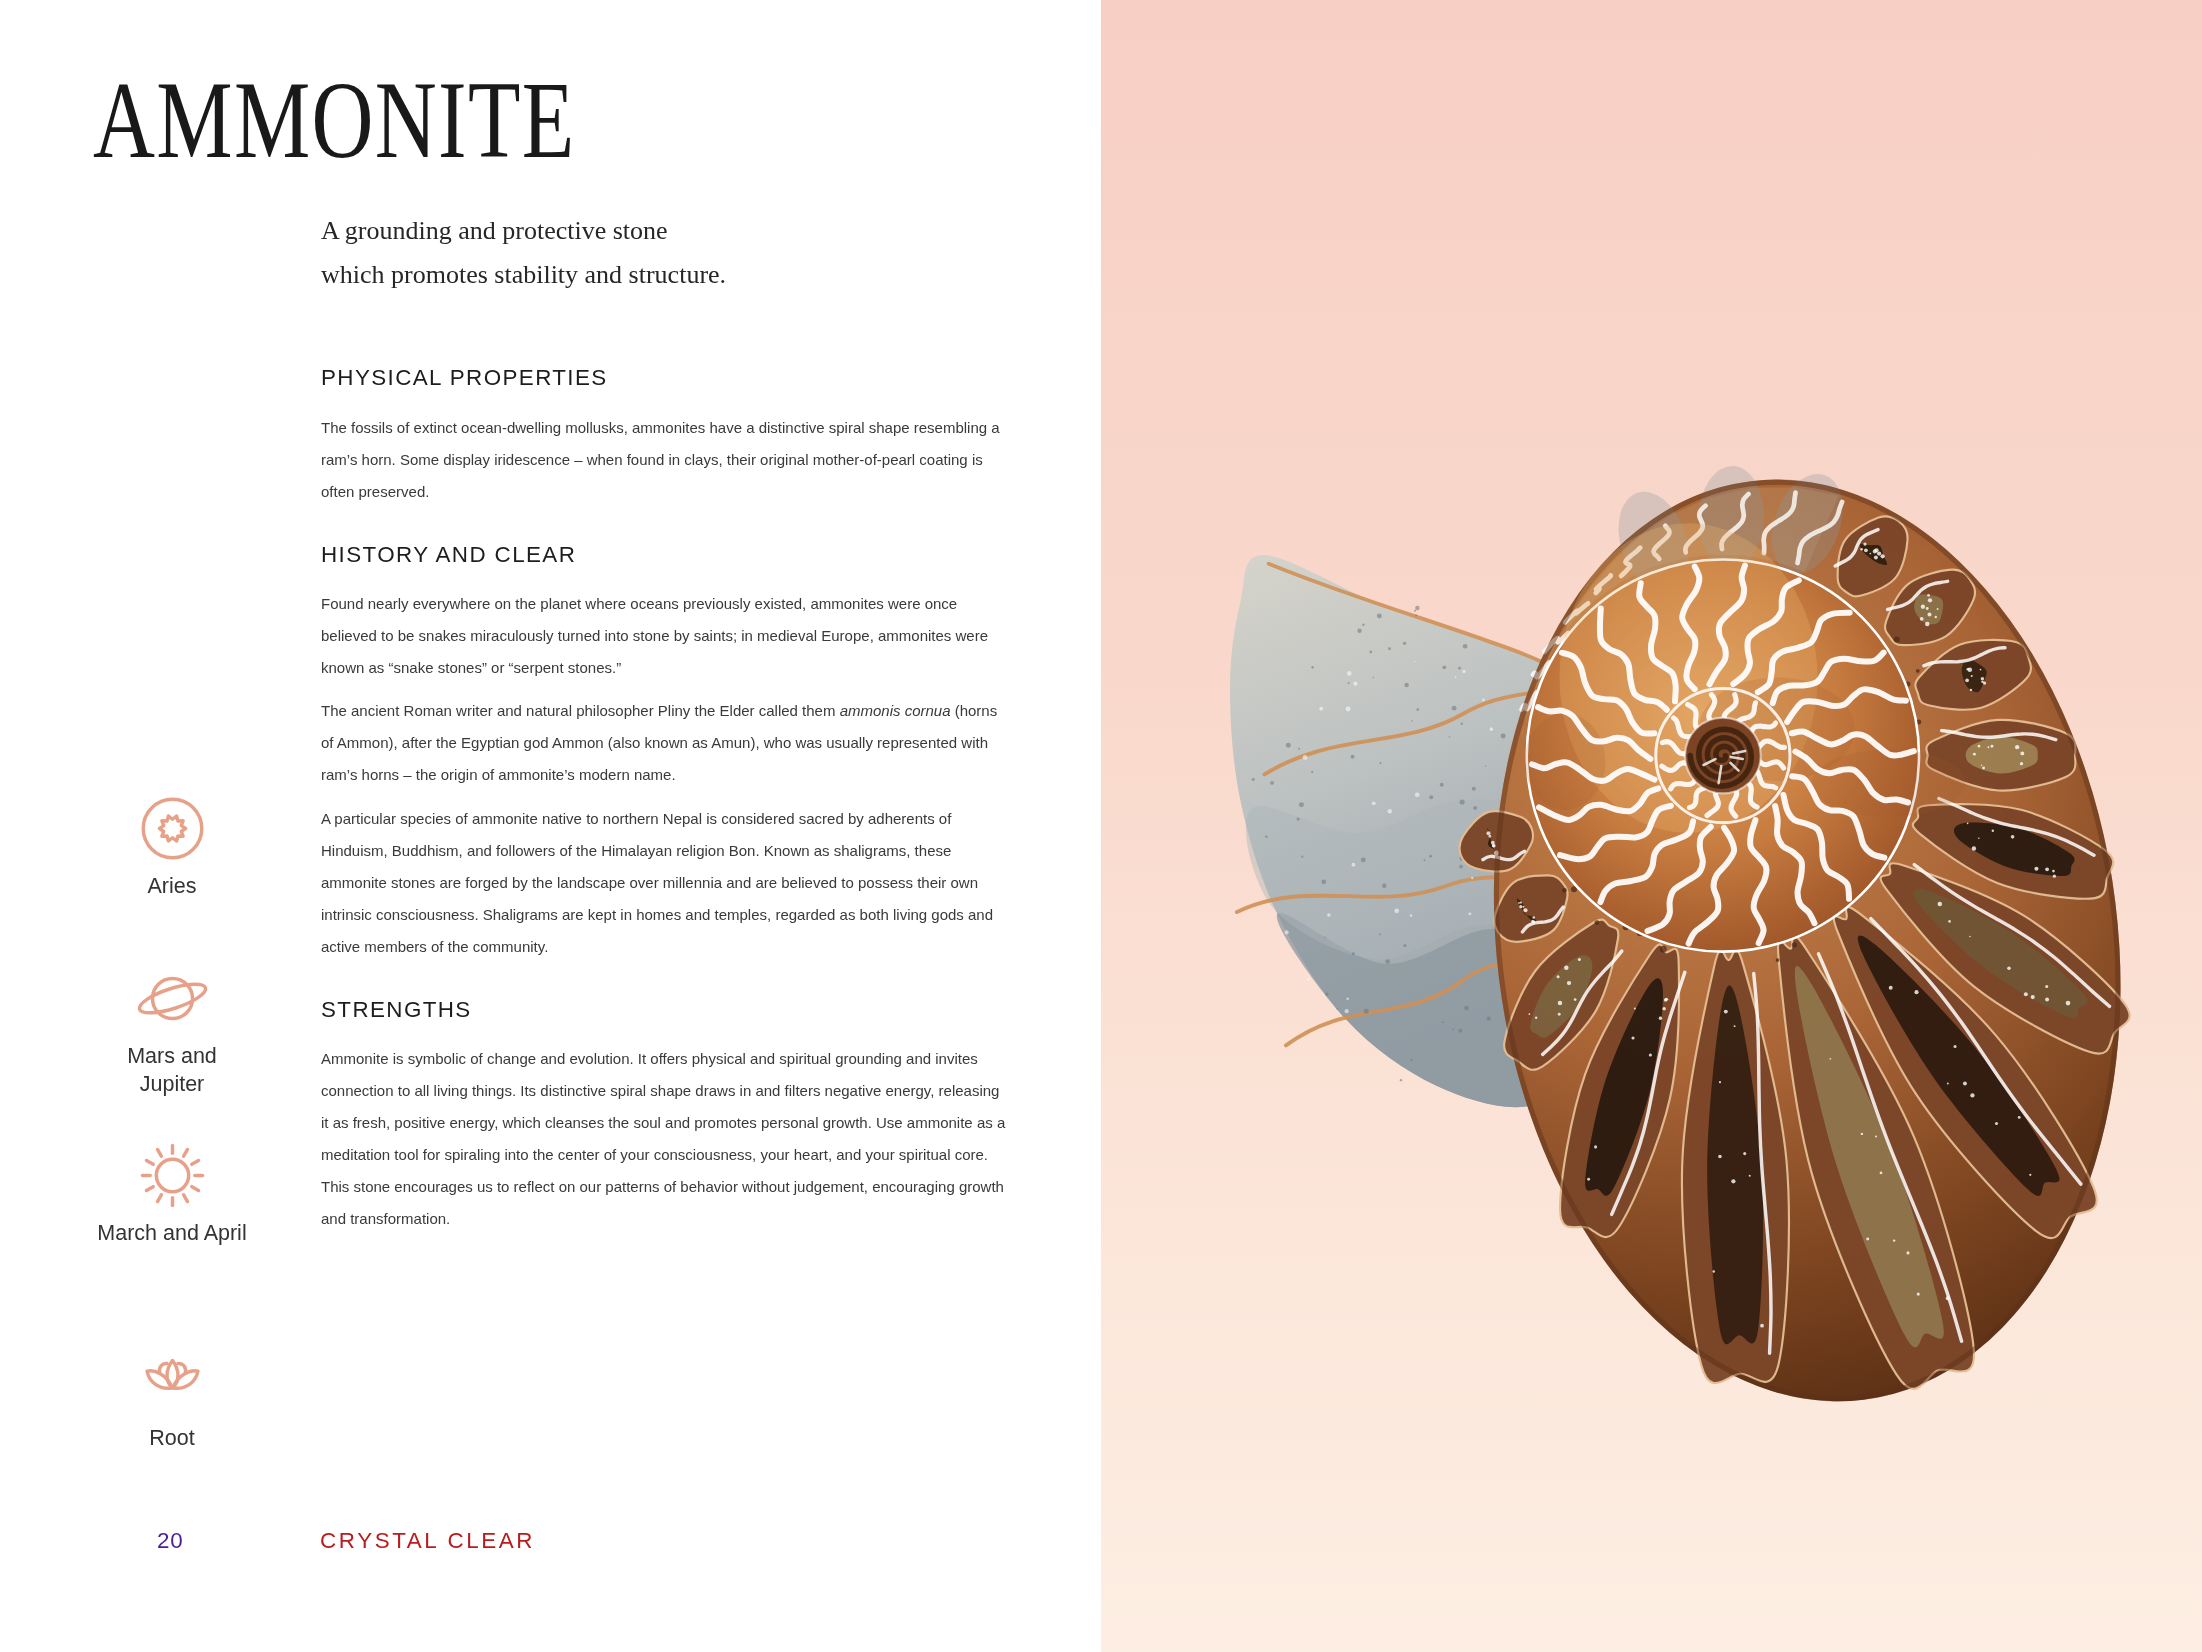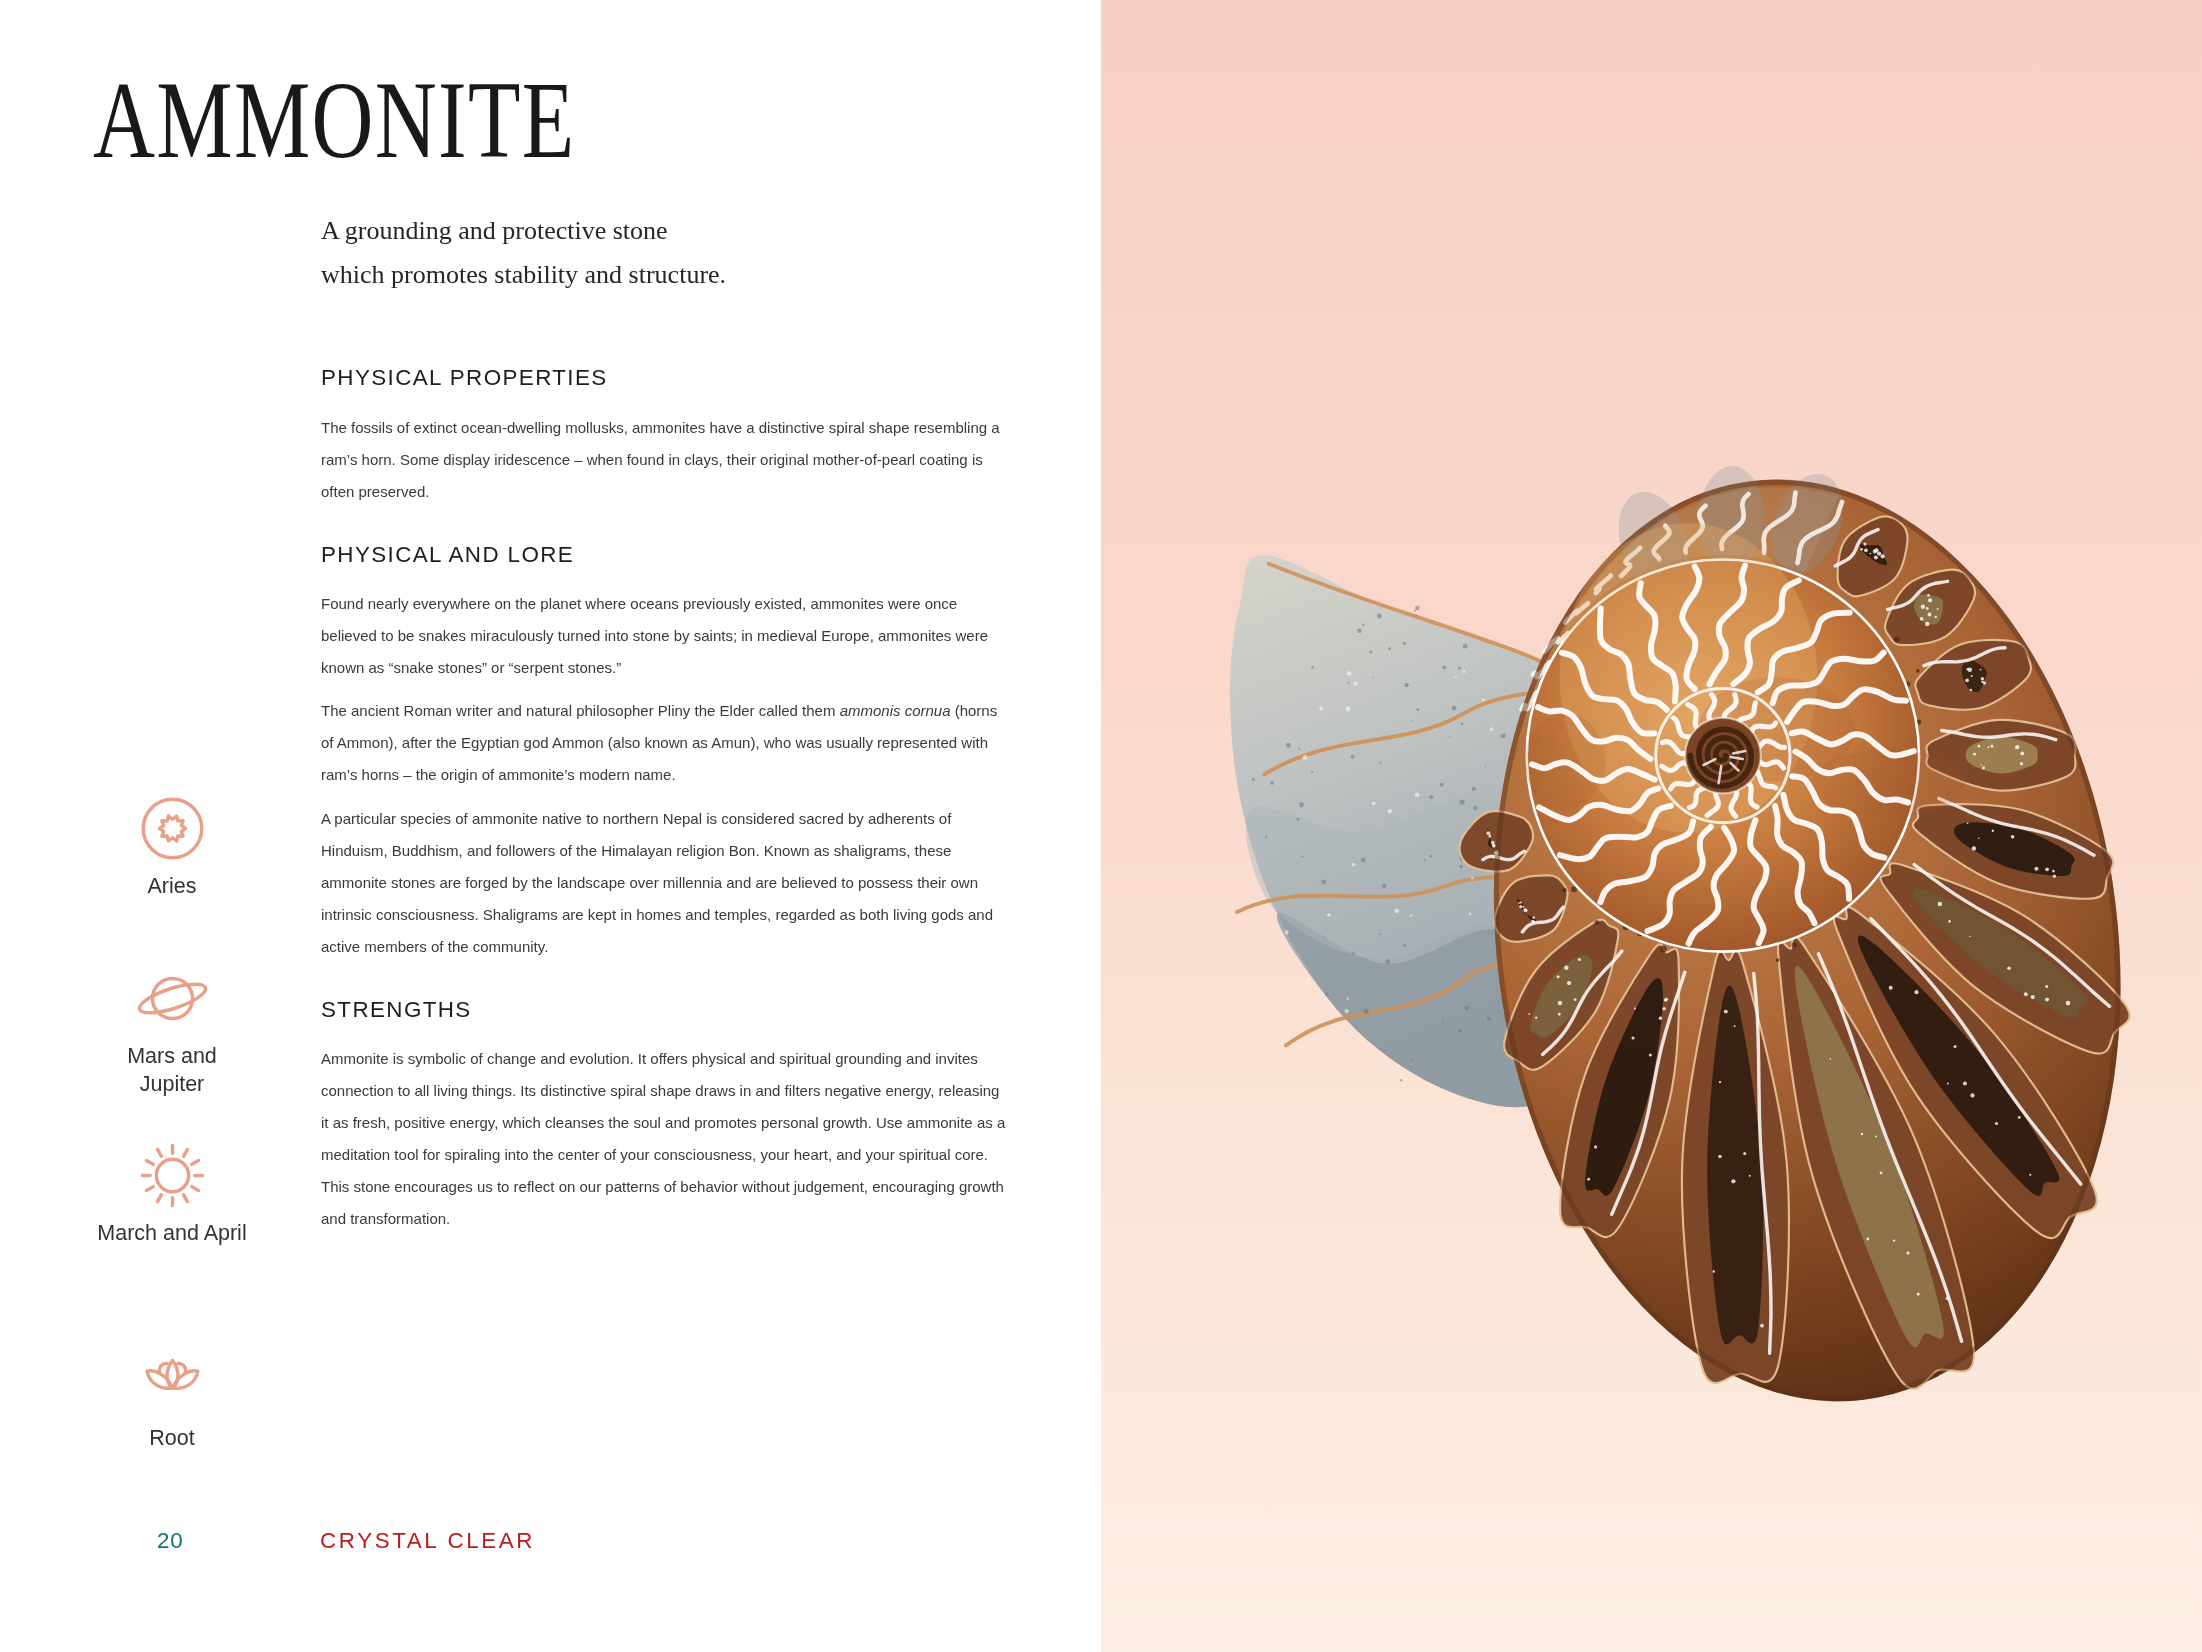--- a/index.html
+++ b/index.html
@@ -23,21 +23,21 @@
   .content p.gap-sm{margin-bottom:11.2px;}
   .content em{font-style:italic;}
 
   .attribute{position:absolute;left:73px;width:198px;text-align:center;}
   .attr-icon{display:block;margin:0 auto 5.2px auto;width:77px;height:77px;}
   .attr-icon *{fill:none;stroke:#E7A189;stroke-width:4.5;stroke-linecap:round;stroke-linejoin:round;}
   .attr-label{margin:0 auto;width:155px;font-family:"Liberation Sans",sans-serif;
     font-size:21.5px;line-height:28px;color:#333333;}
 
   .footer-num{position:absolute;left:157px;top:1528px;font-family:"Liberation Sans",sans-serif;
-    font-size:22.4px;letter-spacing:0.9px;color:#0f766e;}
+    font-size:22.4px;letter-spacing:0.9px;color:#4c1d95;}
   .footer-title{position:absolute;left:320px;top:1528px;font-family:"Liberation Sans",sans-serif;
     font-size:22.4px;letter-spacing:2.6px;color:#b91c1c;}
 </style>
 </head>
 <body>
 
 <div class="spread">
 
   <section class="left-page">
 
@@ -88,21 +88,21 @@
         <path d="M33,40 C32,32 37,27 43,28"></path>
         <path d="M67,40 C68,32 63,27 57,28"></path>
       </svg>
       <div class="attr-label">Root</div>
     </div>
 
     <main class="content">
       <h2>PHYSICAL PROPERTIES</h2>
       <p class="gap-lg">The fossils of extinct ocean-dwelling mollusks, ammonites have a distinctive spiral shape resembling a ram’s horn. Some display iridescence – when found in clays, their original mother-of-pearl coating is often preserved.</p>
 
-      <h2>PHYSICAL AND LORE</h2>
+      <h2>HISTORY AND CLEAR</h2>
       <p class="gap-sm">Found nearly everywhere on the planet where oceans previously existed, ammonites were once believed to be snakes miraculously turned into stone by saints; in medieval Europe, ammonites were known as “snake stones” or “serpent stones.”</p>
       <p class="gap-sm"><span>The ancient Roman writer and natural philosopher Pliny the Elder called them </span><em>ammonis cornua</em><span> (horns of Ammon), after the Egyptian god Ammon (also known as Amun), who was usually represented with ram’s horns – the origin of ammonite’s modern name.</span></p>
       <p class="gap-lg">A particular species of ammonite native to northern Nepal is considered sacred by adherents of Hinduism, Buddhism, and followers of the Himalayan religion Bon. Known as shaligrams, these ammonite stones are forged by the landscape over millennia and are believed to possess their own intrinsic consciousness. Shaligrams are kept in homes and temples, regarded as both living gods and active members of the community.</p>
 
       <h2>STRENGTHS</h2>
       <p>Ammonite is symbolic of change and evolution. It offers physical and spiritual grounding and invites connection to all living things. Its distinctive spiral shape draws in and filters negative energy, releasing it as fresh, positive energy, which cleanses the soul and promotes personal growth. Use ammonite as a meditation tool for spiraling into the center of your consciousness, your heart, and your spiritual core. This stone encourages us to reflect on our patterns of behavior without judgement, encouraging growth and transformation.</p>
     </main>
 
     <span class="footer-num">20</span>
     <span class="footer-title">CRYSTAL CLEAR</span>

